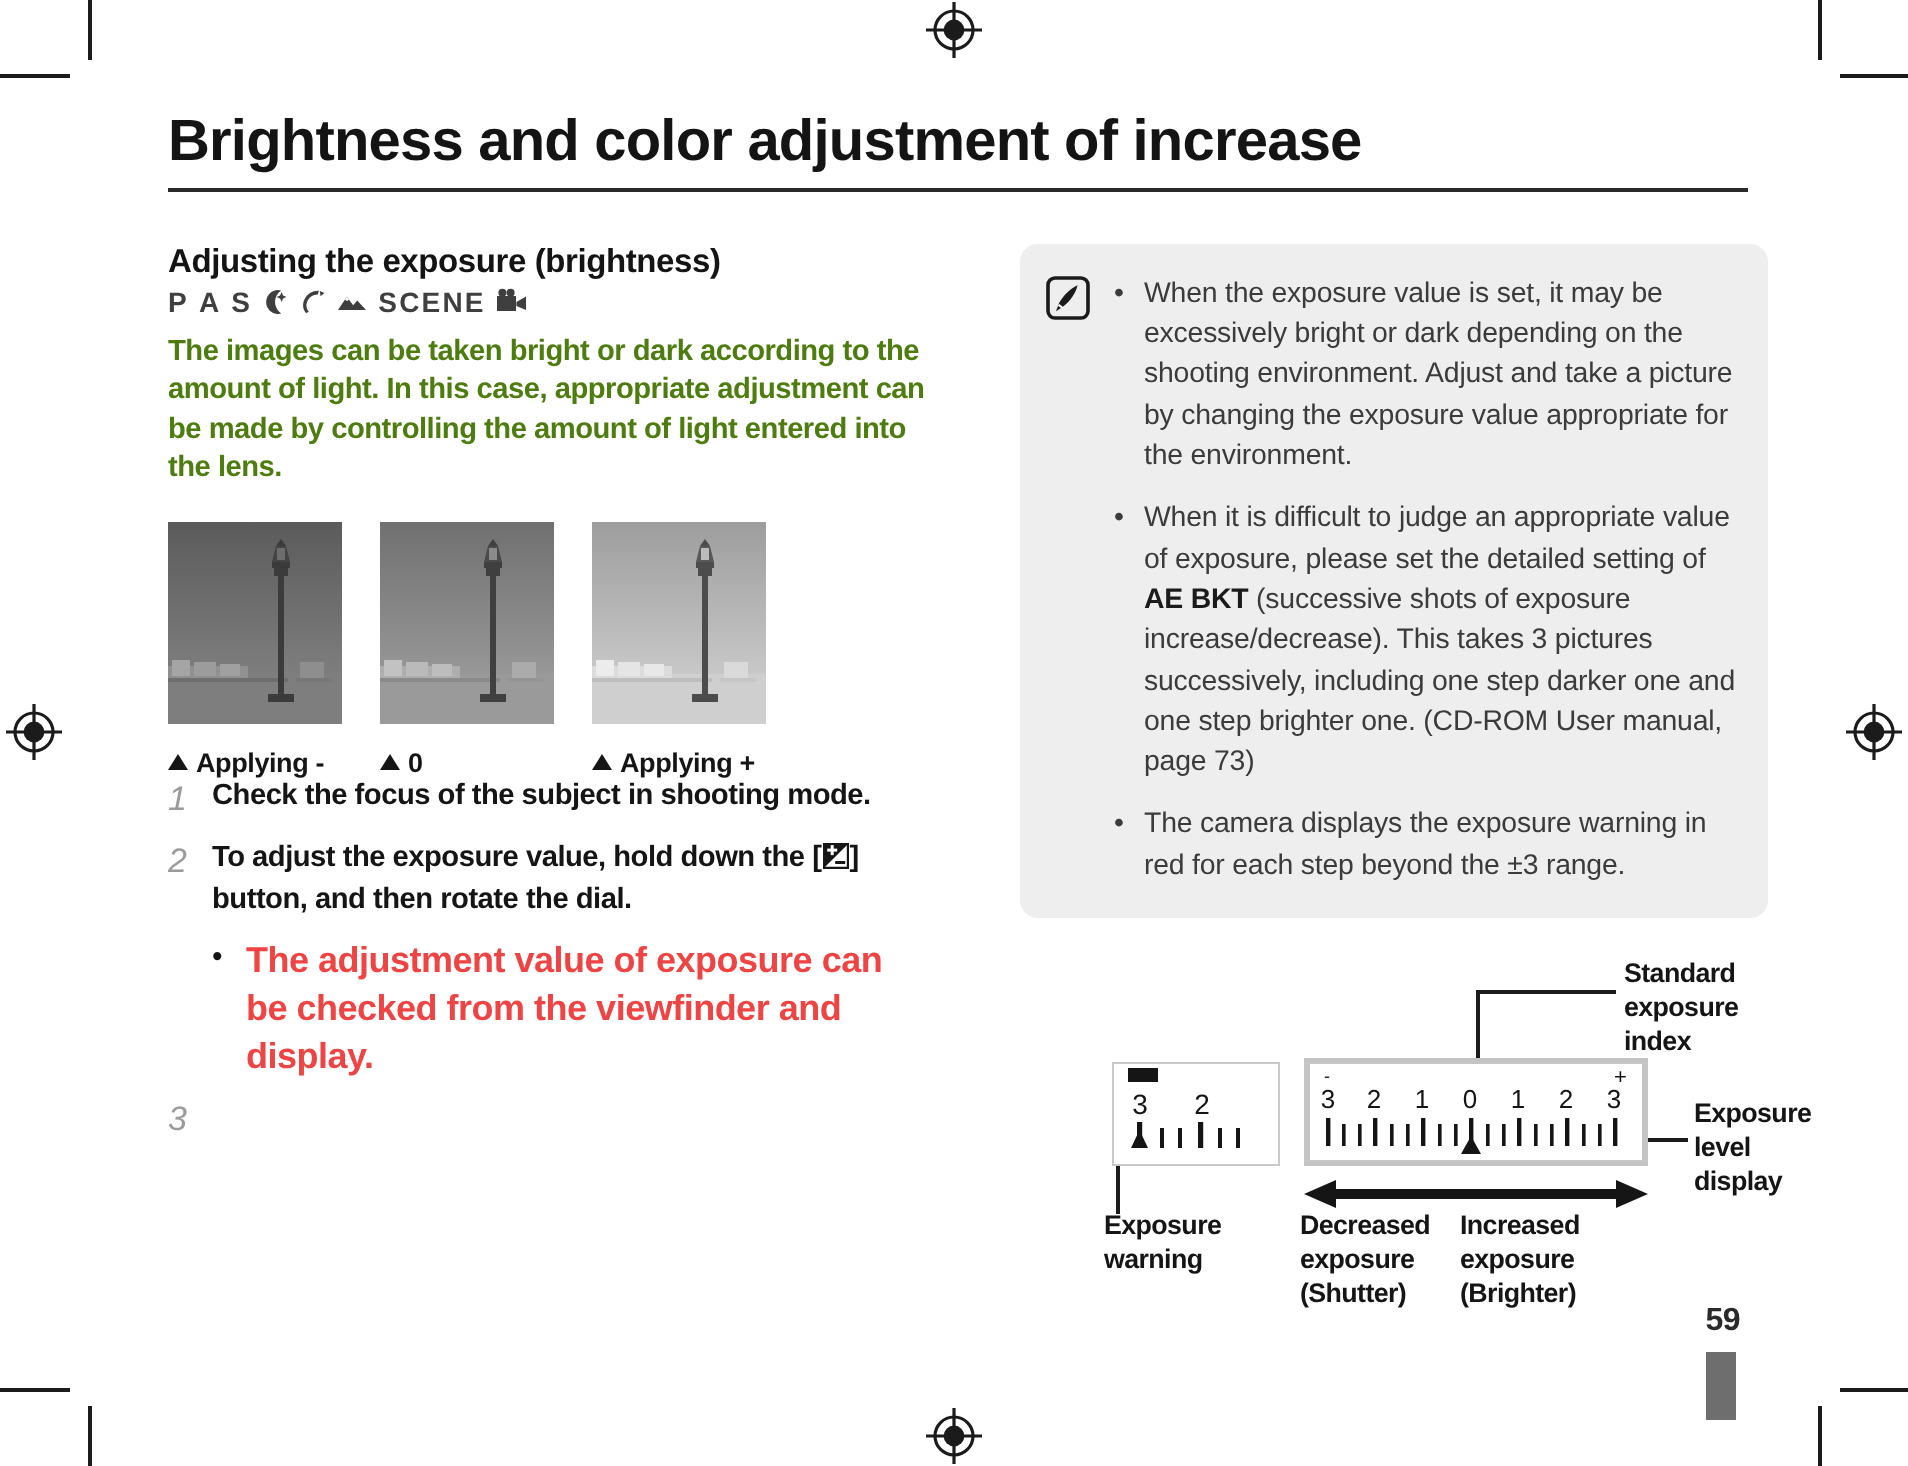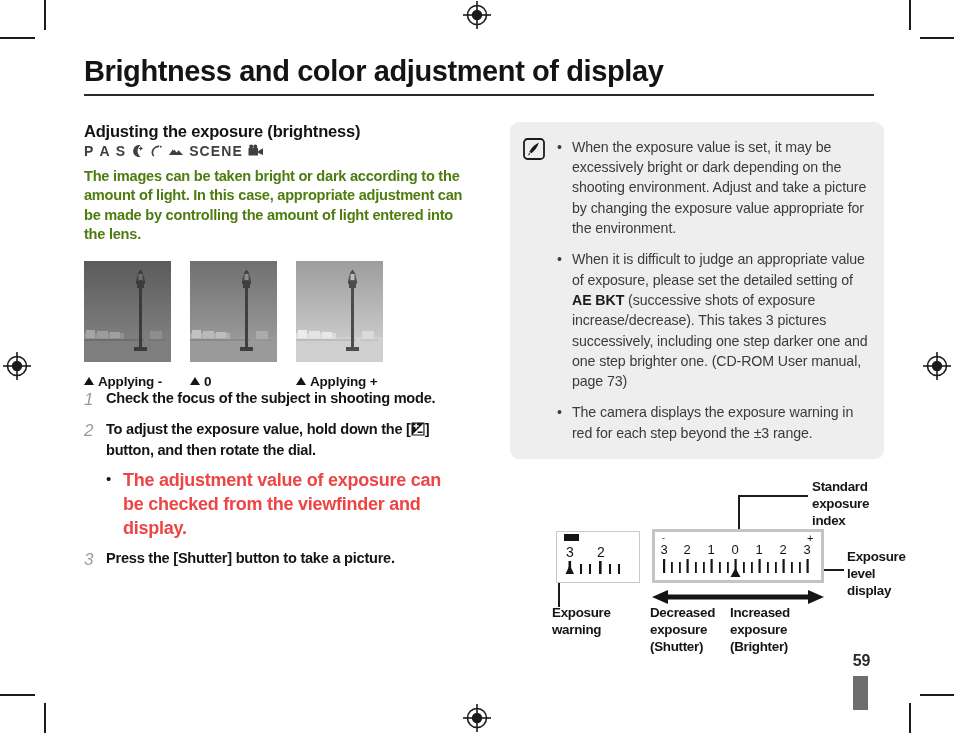--- a/index.html
+++ b/index.html
@@ -292,21 +292,21 @@
   <svg width="30" height="30" viewBox="0 0 30 30">
     <circle cx="15" cy="15" r="9.5" fill="none" stroke="#1b1b1b" stroke-width="1.6"></circle>
     <circle cx="15" cy="15" r="5.2" fill="#1b1b1b"></circle>
     <line x1="15" y1="1" x2="15" y2="29" stroke="#1b1b1b" stroke-width="1.6"></line>
     <line x1="1" y1="15" x2="29" y2="15" stroke="#1b1b1b" stroke-width="1.6"></line>
   </svg>
 </div>
 
 <div class="page">
 
-  <h1 class="page-title">Brightness and color adjustment of display</h1>
+  <h1 class="page-title">Brightness and color adjustment of increase</h1>
   <div class="title-rule"></div>
 
   <div class="columns">
 
     <div class="col-left">
 
       <h2 class="section-heading">Adjusting the exposure (brightness)</h2>
 
       <div class="mode-row">
         <span class="mode-text">P</span>
@@ -453,21 +453,20 @@
               </svg></span><span>] button, and then rotate the dial.</span></div>
       </div>
 
       <div class="sub-bullet">
         <div class="sub-dot">•</div>
         <div class="sub-text">The adjustment value of exposure can be checked from the viewfinder and display.</div>
       </div>
 
       <div class="step">
         <div class="step-num">3</div>
-        <div class="step-body"><span>Press the </span><b>[Shutter]</b><span> button to take a picture.</span></div>
       </div>
 
     </div>
 
     <div class="col-right">
 
       <div class="note-box">
         <div class="note-icon">
           <svg width="22" height="22" viewBox="0 0 22 22">
             <rect x="1" y="1" width="20" height="20" rx="3.5" ry="3.5" fill="none" stroke="#1b1b1b" stroke-width="1.8"></rect>

